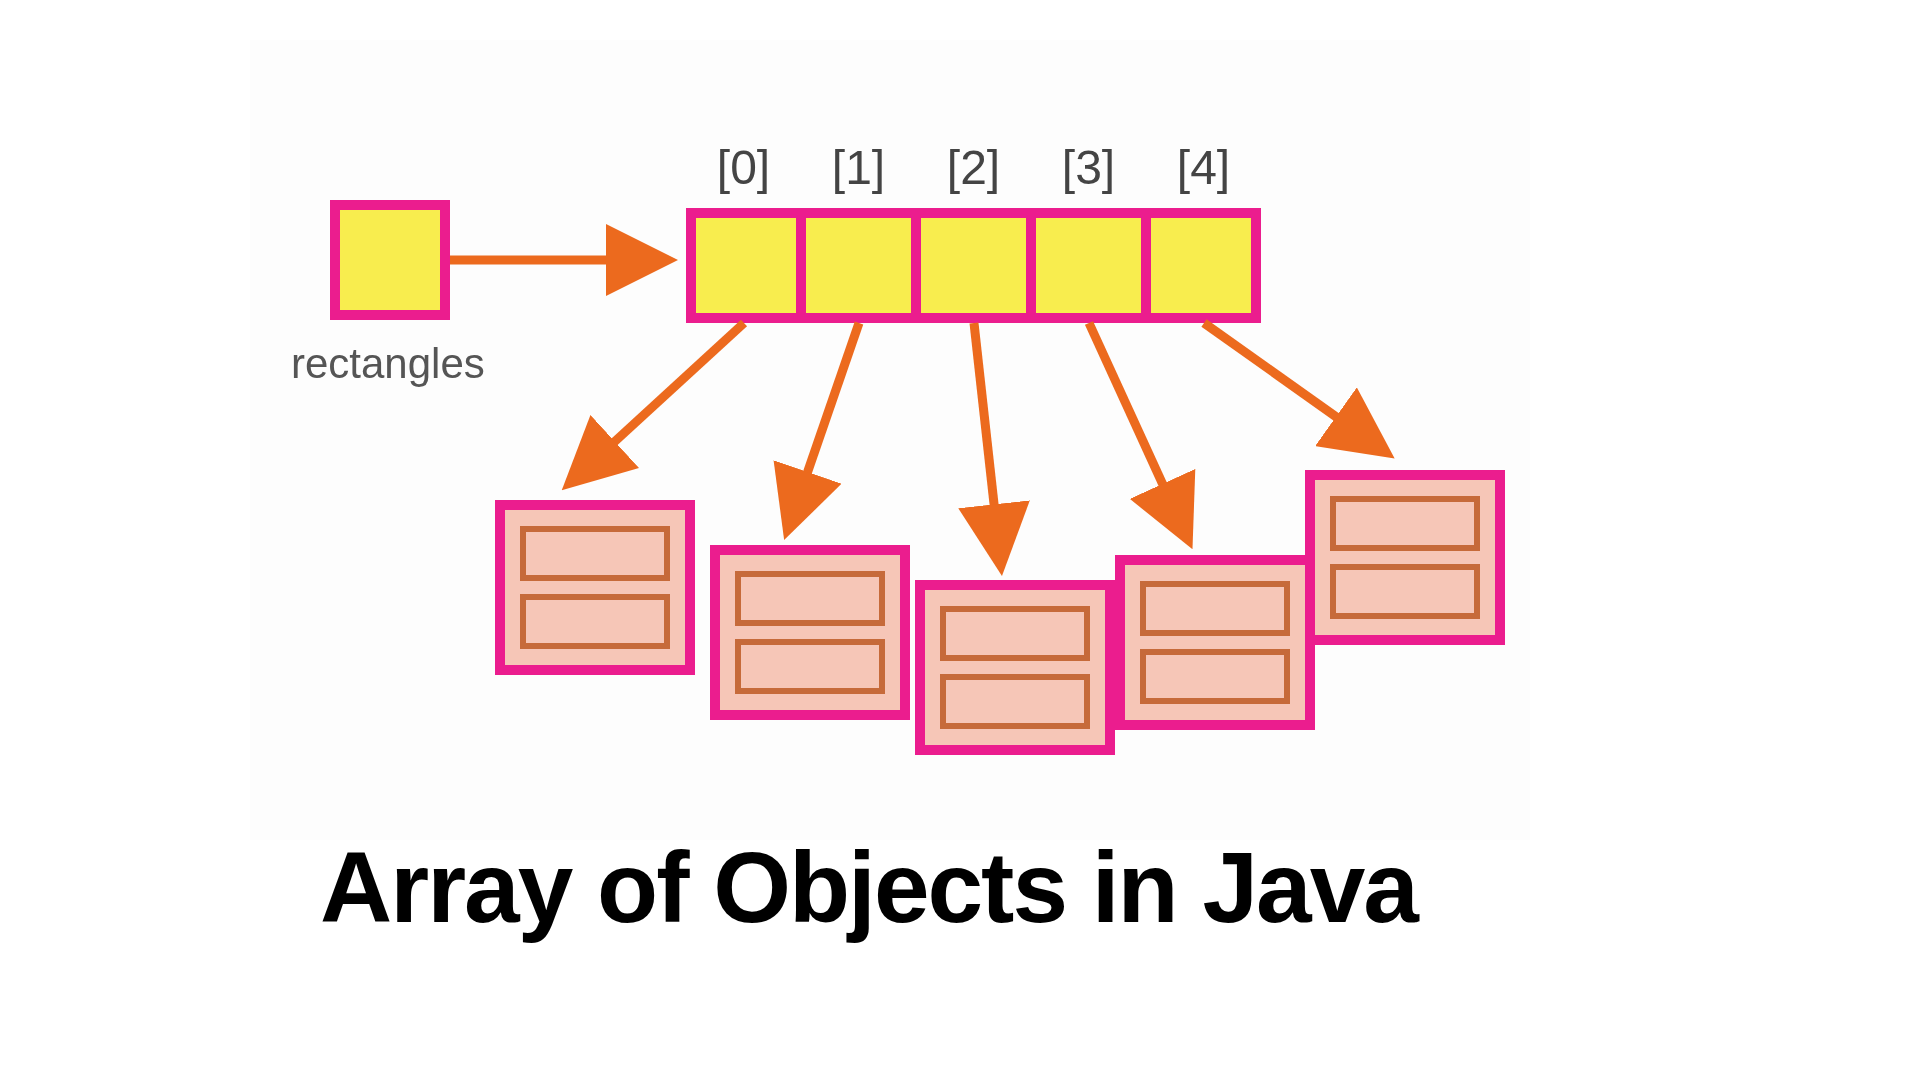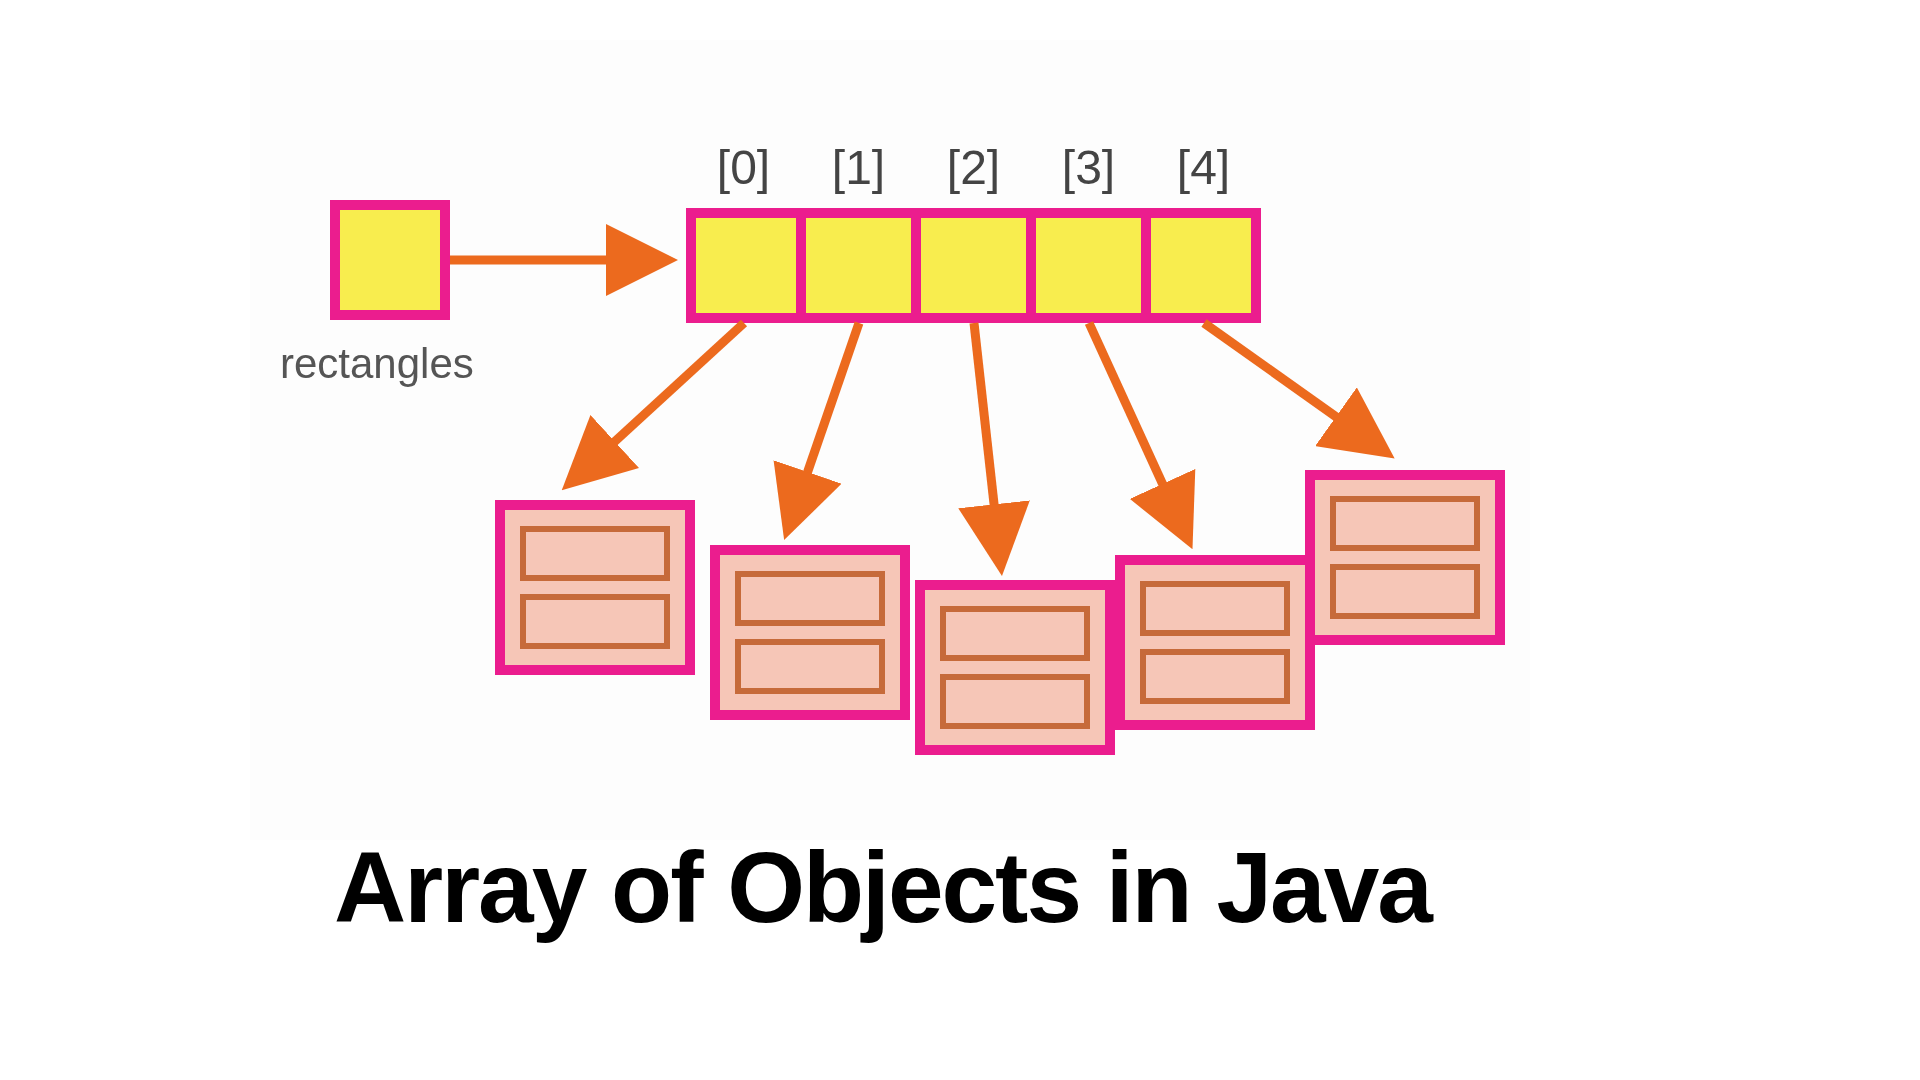--- a/index.html
+++ b/index.html
@@ -23,20 +23,21 @@
       position: absolute;
       width: 120px;
       height: 120px;
       background: #f8ed4e;
       border: 10px solid #eb1d8e;
     }
     .reference-label {
       position: absolute;
       font-size: 42px;
       color: #555555;
+      margin-left: 11px;
     }
     .index-label {
       position: absolute;
       font-size: 48px;
       color: #444444;
       font-weight: normal;
       text-align: center;
       width: 115px;
     }
     .array-cell {
@@ -139,13 +140,13 @@
 
   <line x1="859" y1="323" x2="790" y2="523" stroke="#ec6a1e" stroke-width="9" marker-end="url(#arrowhead)"></line>
 
   <line x1="974" y1="323" x2="1000" y2="558" stroke="#ec6a1e" stroke-width="9" marker-end="url(#arrowhead)"></line>
 
   <line x1="1089" y1="323" x2="1185" y2="533" stroke="#ec6a1e" stroke-width="9" marker-end="url(#arrowhead)"></line>
 
   <line x1="1204" y1="323" x2="1380" y2="448" stroke="#ec6a1e" stroke-width="9" marker-end="url(#arrowhead)"></line>
 </svg>
 
-<div class="title" style="left: 320px; top: 830px; margin-left: 14px;">Array of Objects in Java</div>
+<div class="title" style="left: 320px; top: 830px;">Array of Objects in Java</div>
 
 </body></html>

